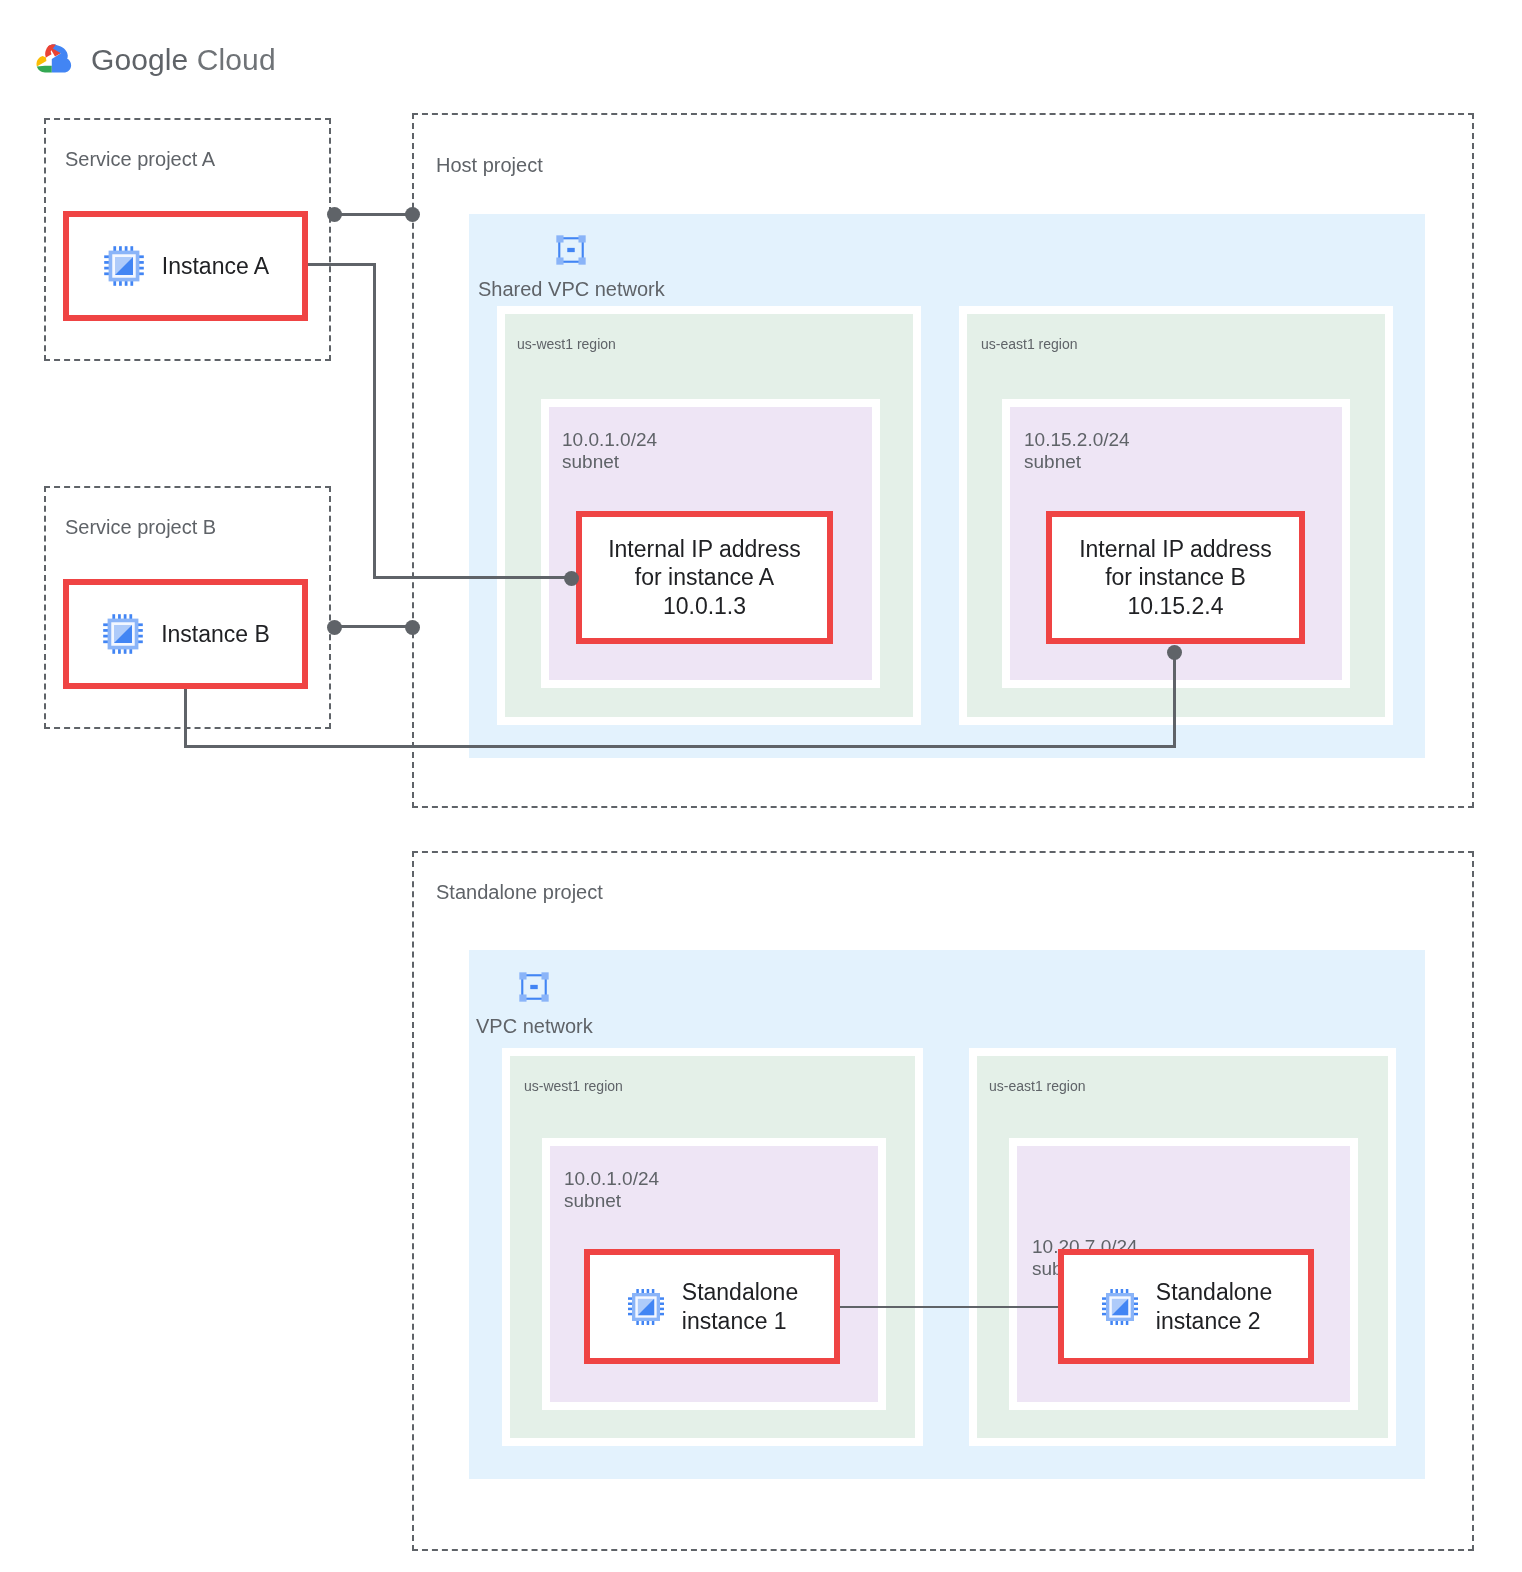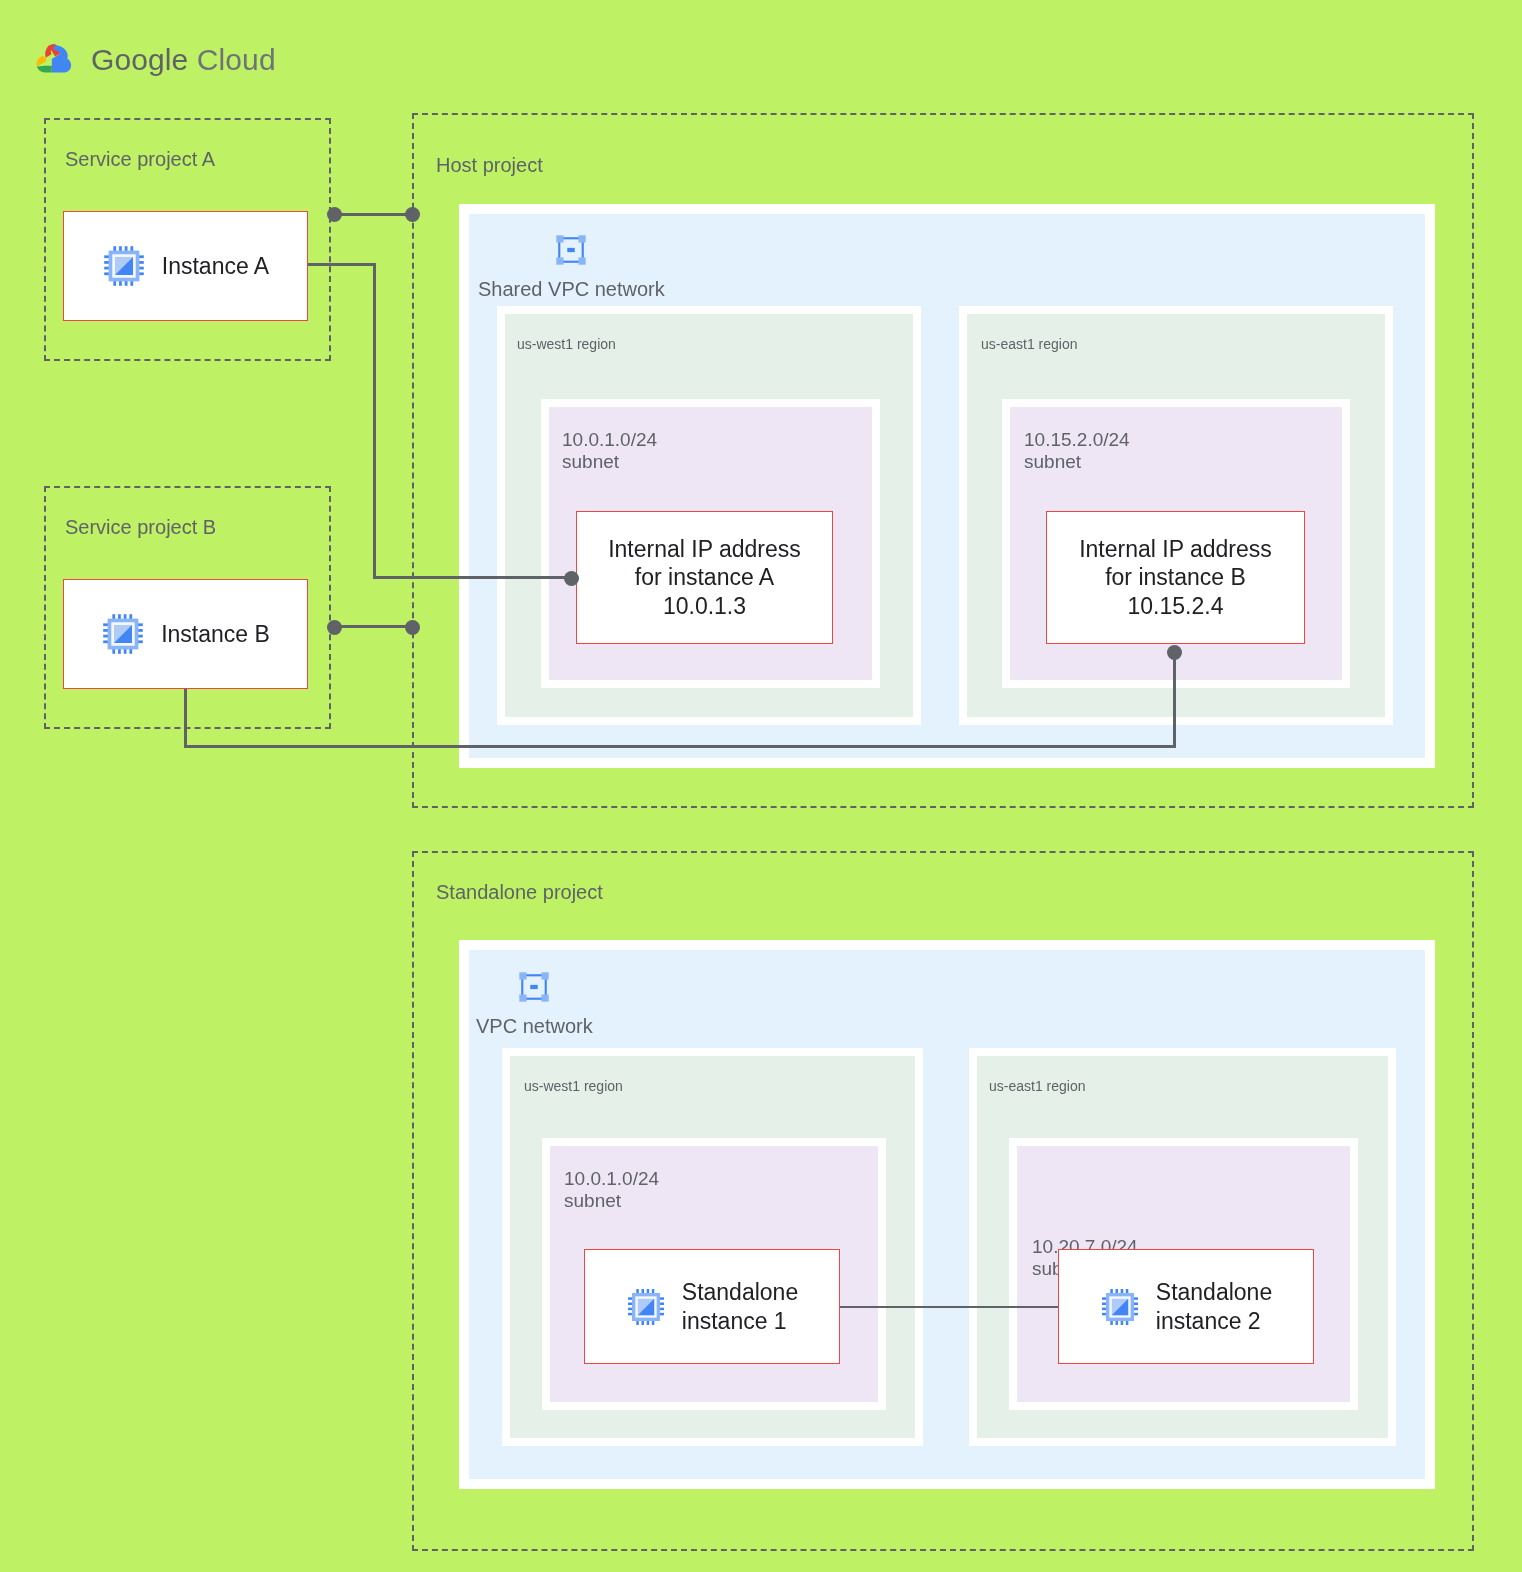--- a/index.html
+++ b/index.html
@@ -7,21 +7,21 @@
     padding: 0;
     background: #eaedef;
   }
   body {
     font-family: "Liberation Sans", sans-serif;
   }
   #canvas {
     position: relative;
     width: 1522px;
     height: 1572px;
-    background: #bef264;
+    background: #ffffff;
     overflow: hidden;
   }
 
   
   .logo-wrap {
     position: absolute;
     left: 33px;
     top: 38px;
     display: flex;
     align-items: center;
@@ -97,21 +97,21 @@
     font-size: 19px;
     color: #5f6368;
     line-height: 1.16;
     white-space: pre-line;
   }
 
   
   .card {
     position: absolute;
     background: #ffffff;
-    border: 1px solid #ef4444;
+    border: 6px solid #ef4444;
     box-sizing: border-box;
     display: flex;
     align-items: center;
     justify-content: center;
   }
   .card-inner {
     display: flex;
     align-items: center;
     gap: 16px;
   }

